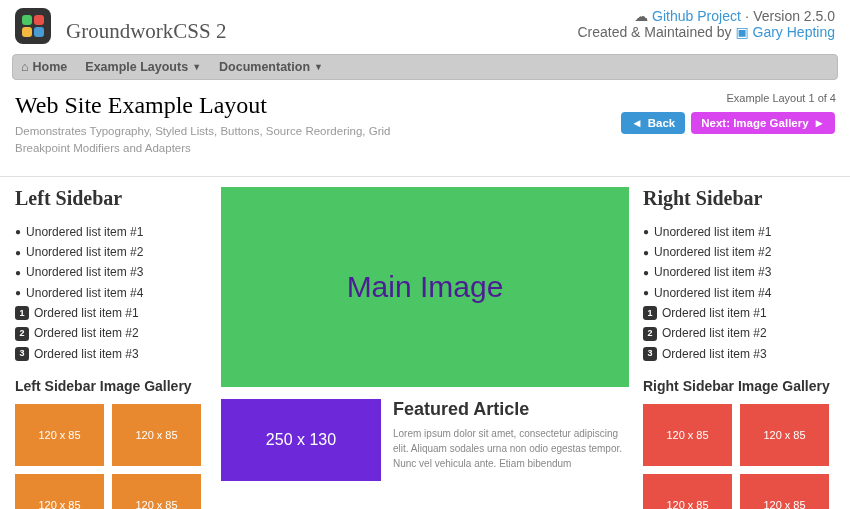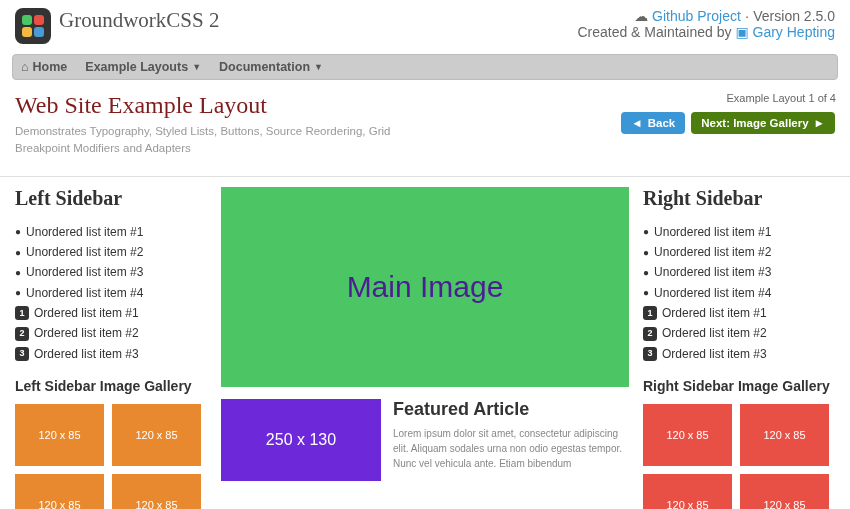--- a/index.html
+++ b/index.html
@@ -1,39 +1,39 @@
 <!DOCTYPE html>
 <html><head>
 <meta charset="utf-8">
 <style>
 *{margin:0;padding:0;box-sizing:border-box}
 body{font-family:-apple-system,BlinkMacSystemFont,"Segoe UI",Arial,sans-serif;width:850px;height:509px;overflow:hidden;background:#fff;color:#333}
 .header{display:flex;justify-content:space-between;align-items:flex-start;padding:8px 15px 10px}
-.brand{display:flex;align-items:flex-start;gap:8px}
+.brand{display:flex;align-items:flex-end;gap:15px}
 .logo{width:36px;height:36px;border-radius:8px;background:#333;position:relative;display:flex;align-items:center;justify-content:center}
 .logo-inner{display:grid;grid-template-columns:1fr 1fr;gap:2px;width:22px;height:22px}
 .logo-inner div{border-radius:3px}
 .logo-inner div:nth-child(1){background:#4cc665}
 .logo-inner div:nth-child(2){background:#e85045}
 .logo-inner div:nth-child(3){background:#f5b940}
 .logo-inner div:nth-child(4){background:#4a9ad4}
 .brand-title{font-family:Georgia,serif;font-size:21px;color:#555}
 .meta{text-align:right;font-size:14px;color:#666}
 .meta a{color:#3a96d4;text-decoration:none}
 .nav{background:#ccc;border:1px solid #bbb;border-radius:4px;margin:0 12px;padding:5px 8px;display:flex;gap:18px;font-size:12.5px;font-weight:bold;color:#555}
 .nav-item{display:flex;align-items:center;gap:4px;cursor:pointer}
 .caret{font-size:9px}
 .page-header{padding:12px 15px 8px;position:relative}
-.page-title{font-family:Georgia,serif;font-size:24px;font-weight:normal;color:#7f1d1d;margin-bottom:4px}
+.page-title{font-family:Georgia,serif;font-size:24px;font-weight:normal;color:#000000;margin-bottom:4px}
 .page-sub{font-size:11.5px;color:#999;max-width:420px;line-height:1.5}
 .counter{position:absolute;right:14px;top:12px;font-size:11px;color:#666}
 .btns{position:absolute;right:15px;top:32px;display:flex;gap:6px}
 .btn{padding:5px 10px;border-radius:4px;color:#fff;font-size:11.5px;font-weight:bold;cursor:pointer;display:flex;align-items:center;gap:5px}
 .btn-back{background:#3a96d4}
-.btn-next{background:#4d7c0f}
+.btn-next{background:#d946ef}
 .main{display:flex;gap:0;padding:10px 15px 0}
 .col-left,.col-right{flex:0 0 192px}
 .col-center{flex:1;padding:0 14px}
 .sidebar-title{font-size:20px;font-weight:bold;color:#333;margin-bottom:12px;font-family:Liberation Serif, serif}
 .list{list-style:none;font-size:12px;color:#333;line-height:1.7}
 .list li{display:flex;align-items:center;gap:5px}
 .bullet{font-size:10px}
 .num{background:#333;color:#fff;font-size:9px;width:14px;height:14px;border-radius:3px;display:flex;align-items:center;justify-content:center;font-weight:bold}
 .gallery-title{font-size:14px;font-weight:bold;margin:14px 0 10px;color:#333}
 .gallery{display:flex;flex-wrap:wrap;gap:8px}

